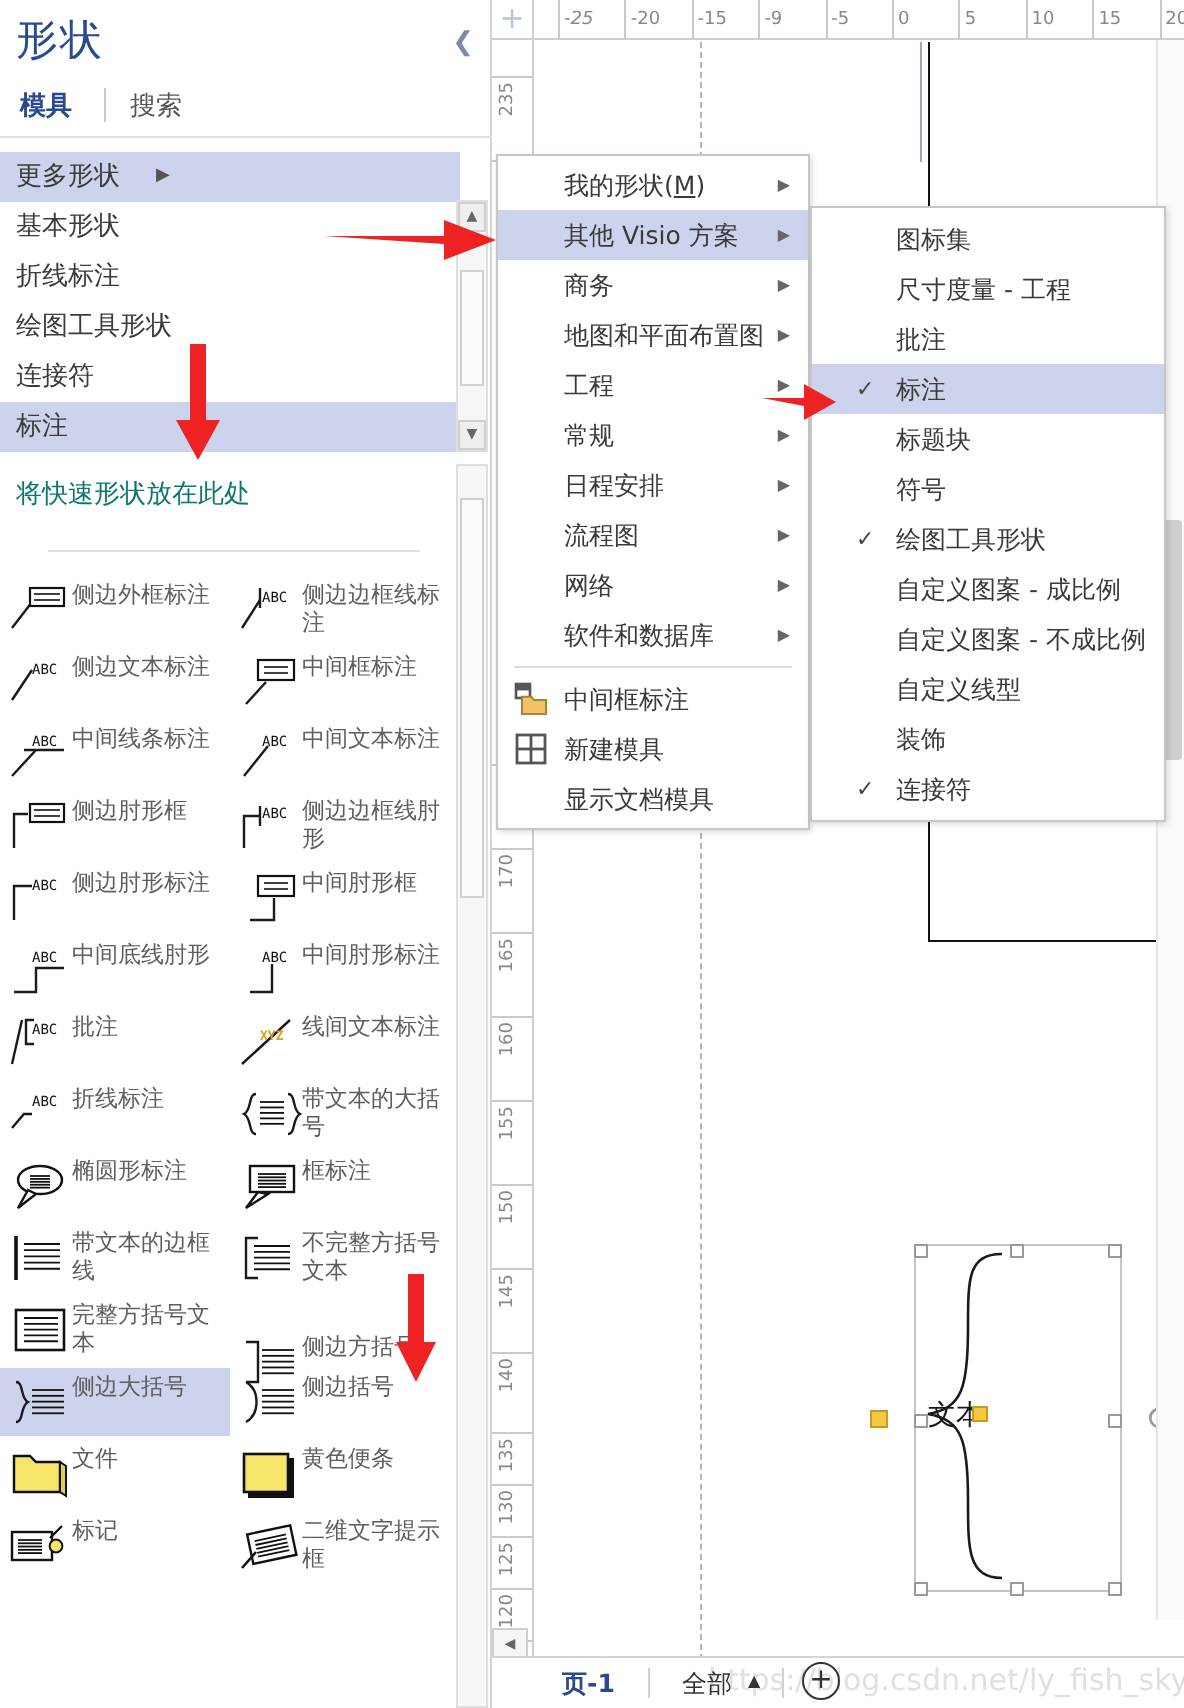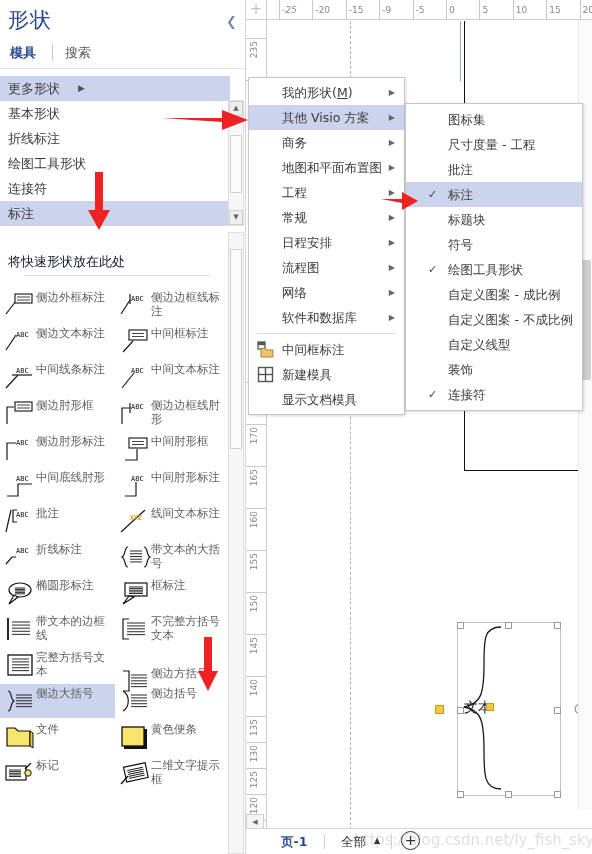--- a/index.html
+++ b/index.html
@@ -69,21 +69,21 @@
     cursor: pointer;
   }
   .sb-btn.up { top: 0; }
   .sb-btn.down { bottom: 0; }
   #stencil-thumb {
     position: absolute; left: 1px; top: 34px; width: 12px; height: 58px;
     background: #fbfbfb; border: 1px solid #cfcfcf; cursor: pointer;
   }
 
   #quick-shapes-label {
-    position: absolute; left: 8px; top: 253px; font-size: 13px; color: #0f172a; text-align: right;
+    position: absolute; left: 8px; top: 238px; font-size: 13px; color: #0f766e; text-align: right;
   }
   #quick-divider {
     position: absolute; left: 24px; top: 275px; width: 186px; height: 1px;
     background: #e0e0e0;
   }
 
   
   #gallery {
     position: absolute; left: 0; top: 288px; width: 230px; height: 566px;
     overflow: hidden;

